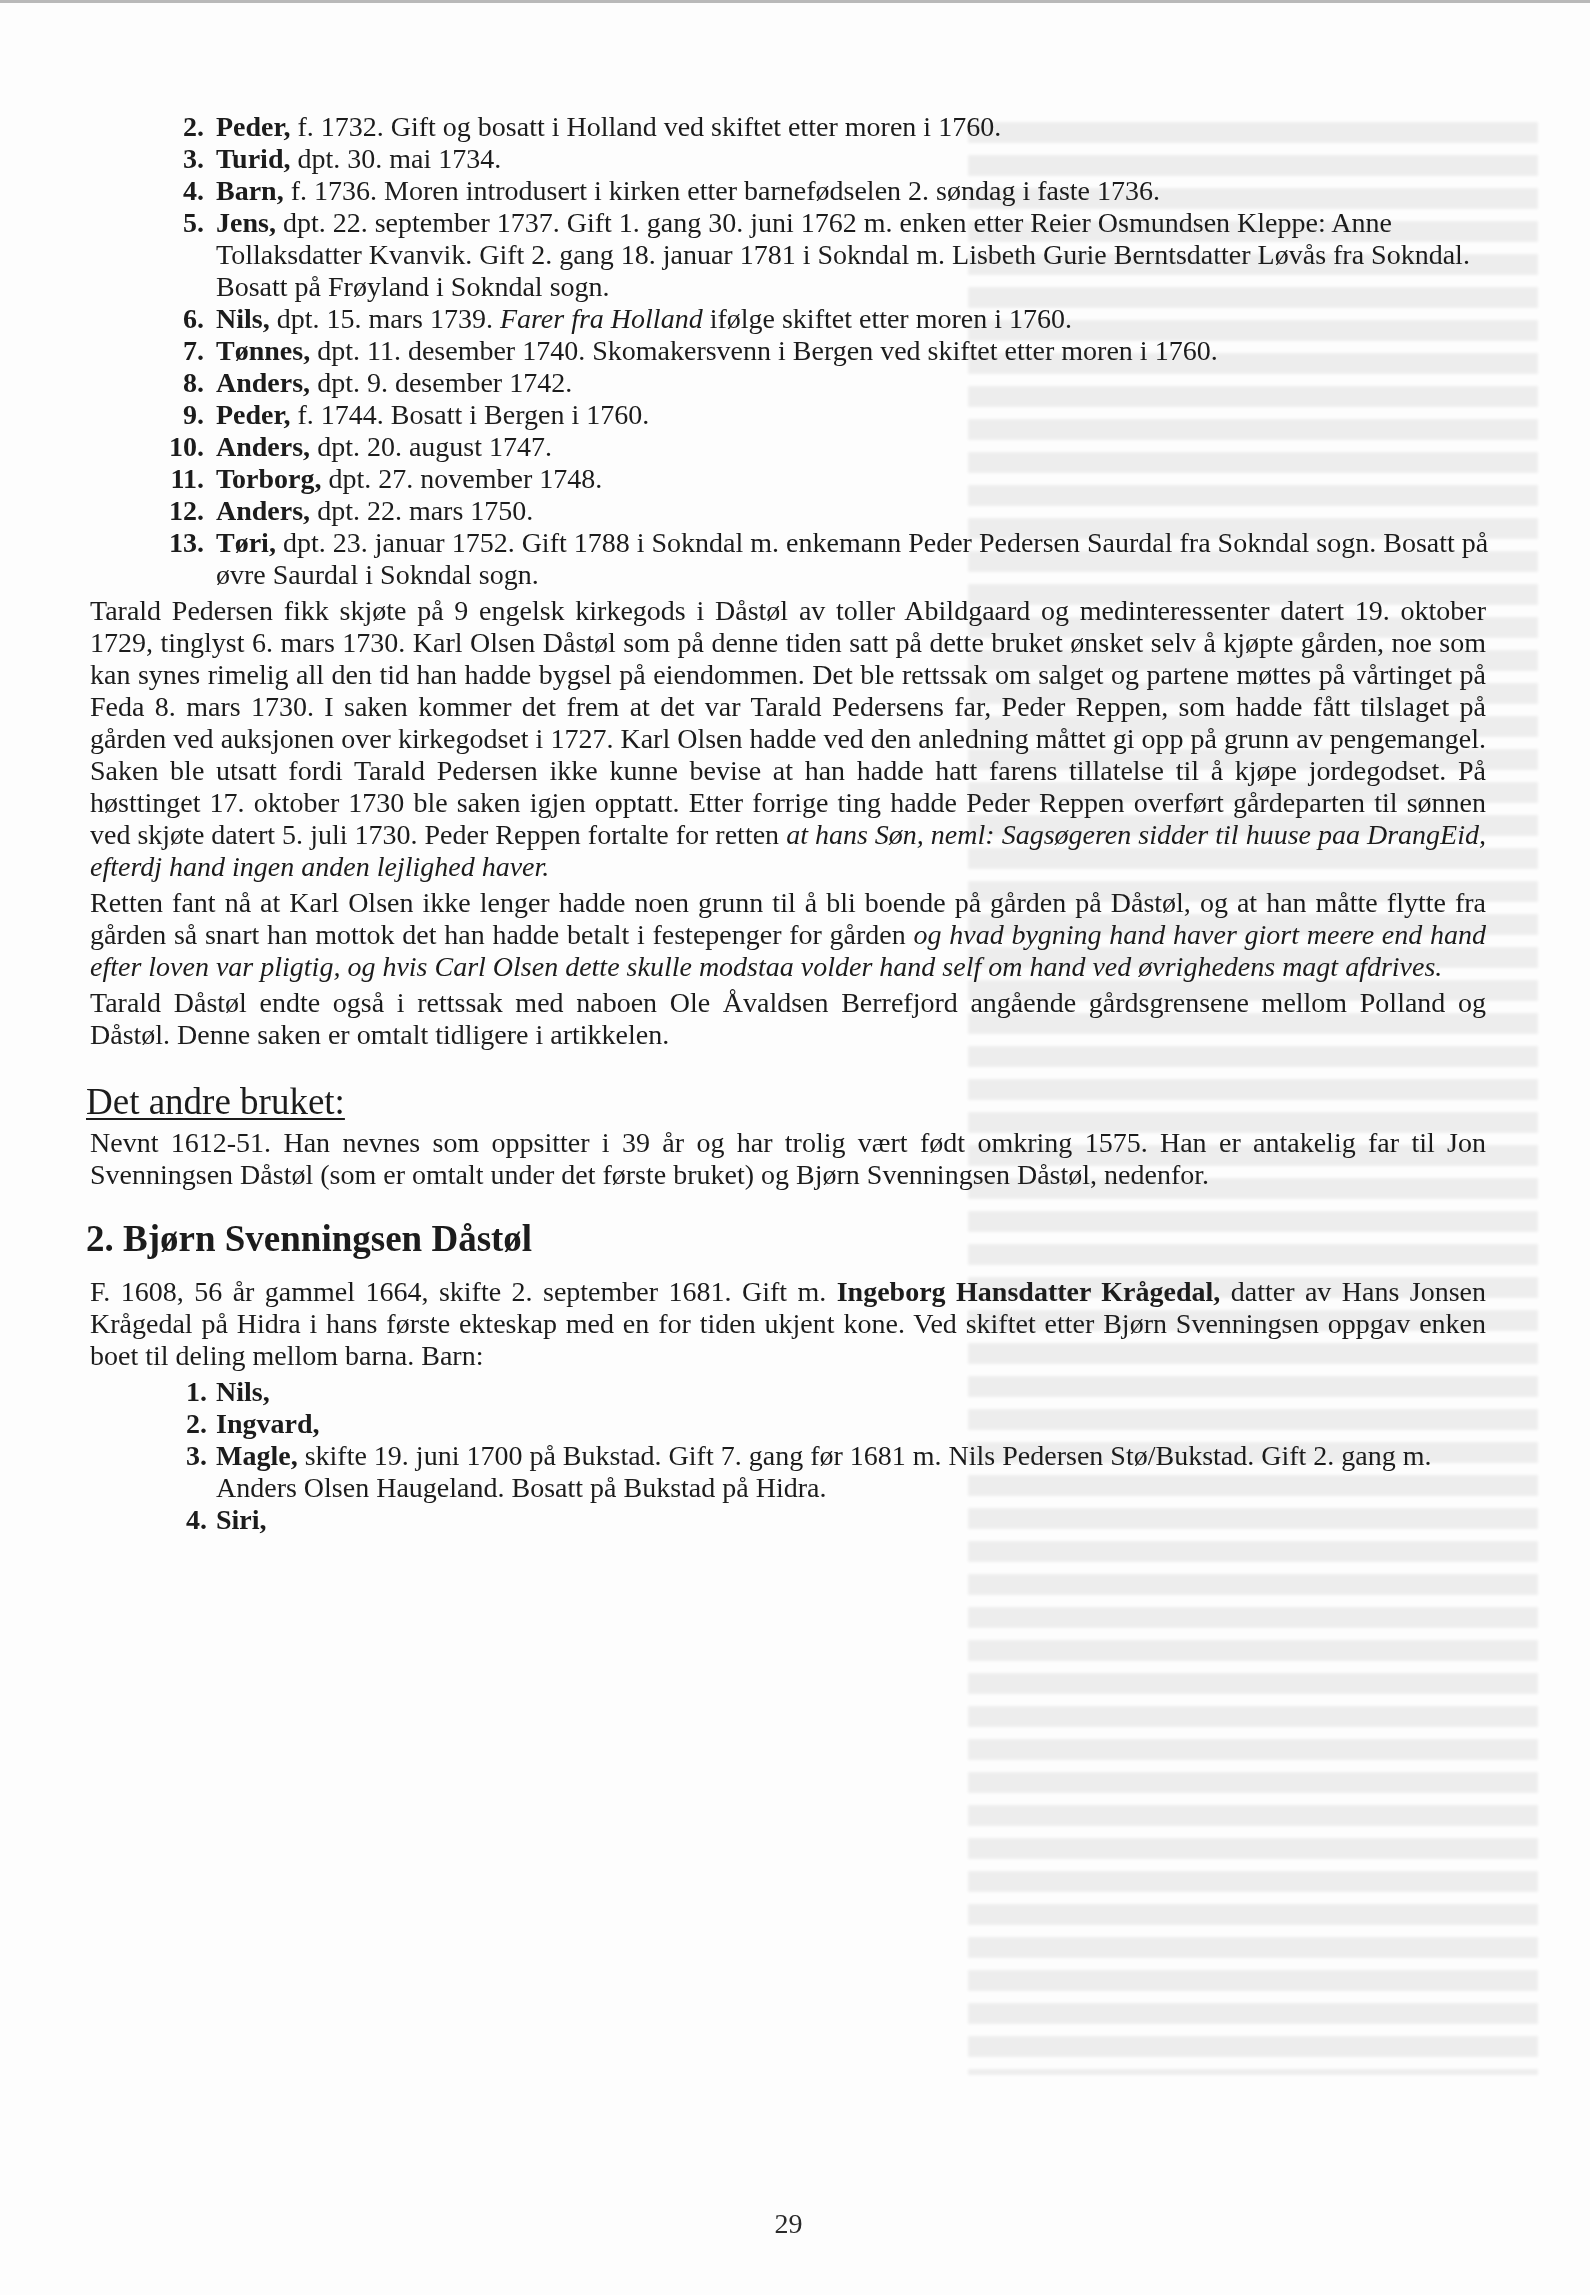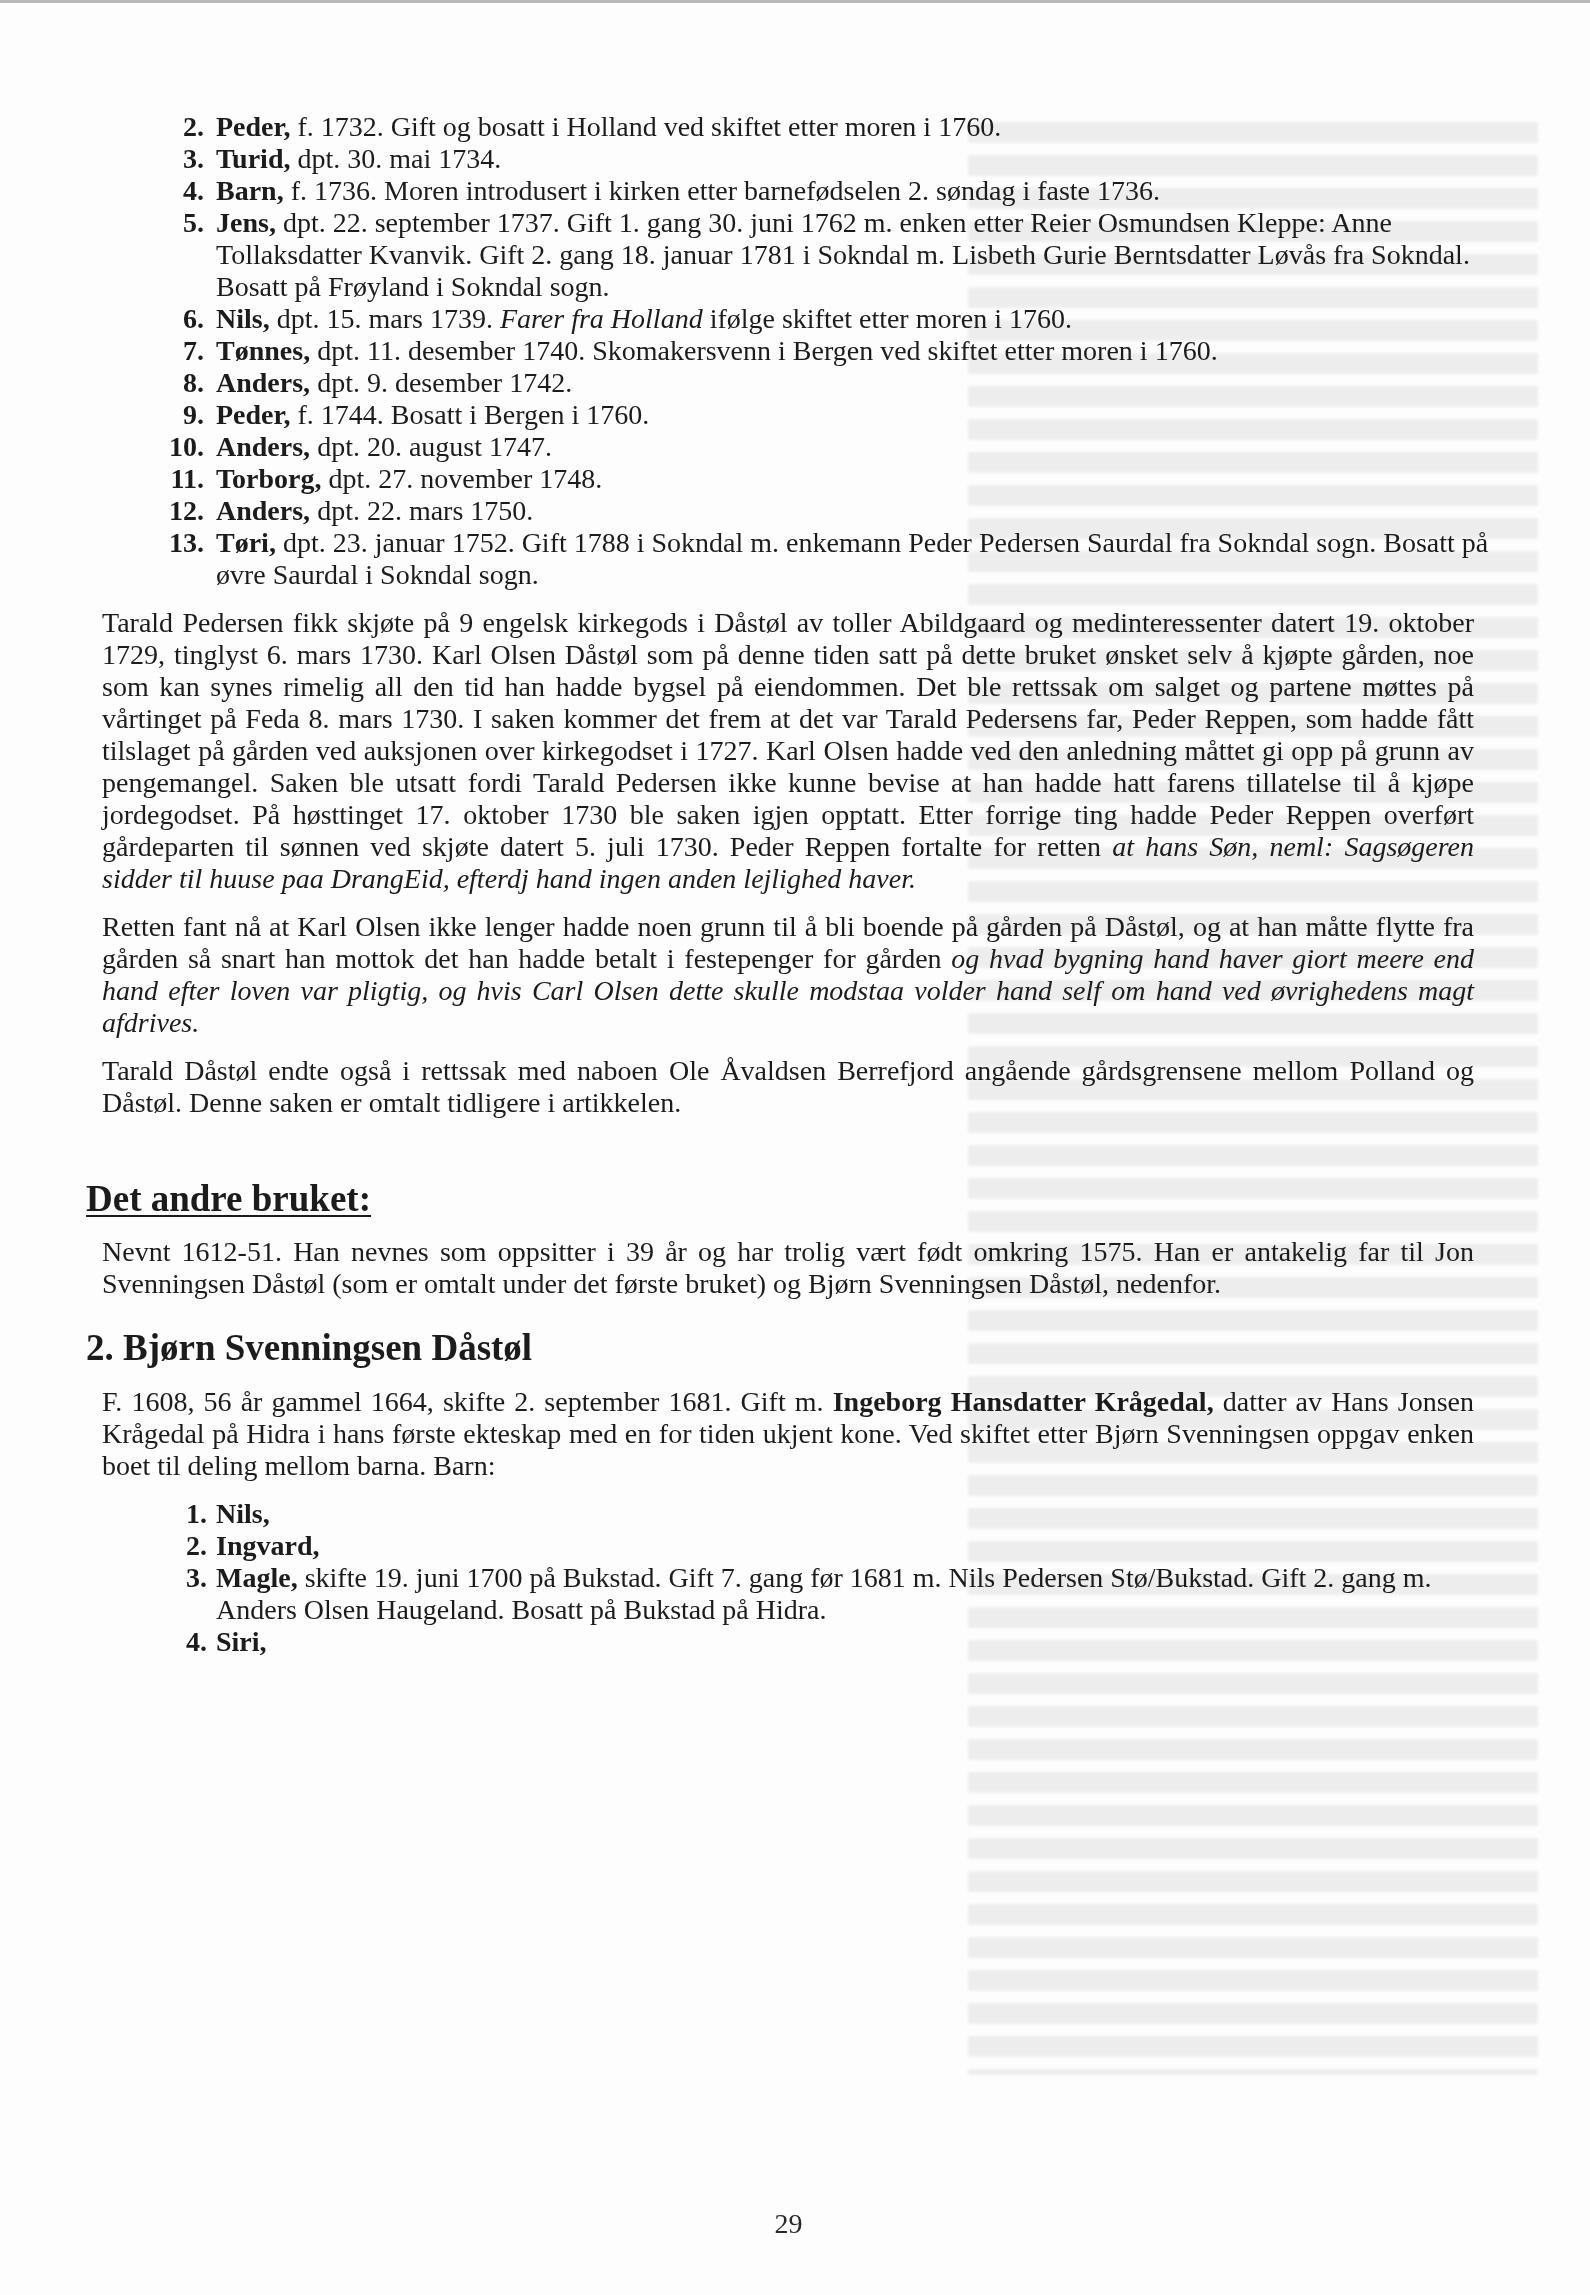--- a/index.html
+++ b/index.html
@@ -54,30 +54,30 @@
     font-weight: bold;
   }
   .list-item .name {
     font-weight: bold;
   }
   .list-two .list-item .num {
     left: 49px;
     width: 72px;
   }
   .para {
-    margin: 16px;
+    margin: 4px;
     text-align: justify;
     hyphens: manual;
   }
   .para i { font-style: italic; }
   .section-label {
-    margin: 59px 0 0 0;
+    margin: 30px 0 0 0;
     font-size: 37px;
     line-height: 42px;
-    font-weight: bold;
+    font-weight: normal;
     text-decoration: underline;
     text-decoration-thickness: 2.4px;
     text-underline-offset: 4.1px;
   }
   .person-heading {
     margin: 0 0 14.6px 0;
     font-size: 37px;
     line-height: 44px;
     font-weight: bold;
   }

